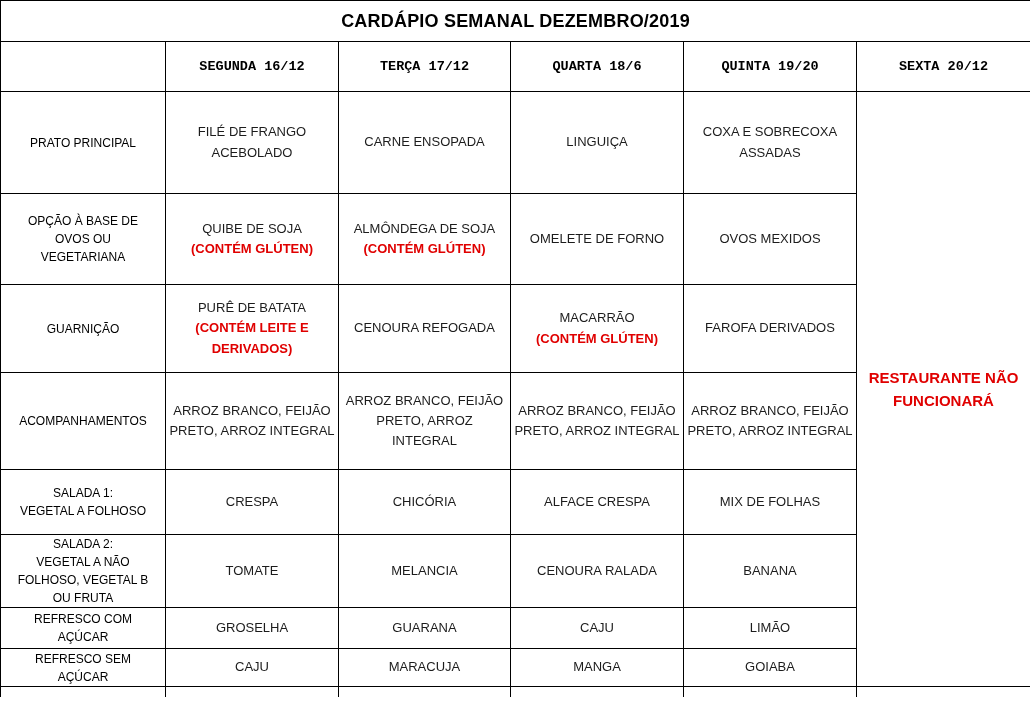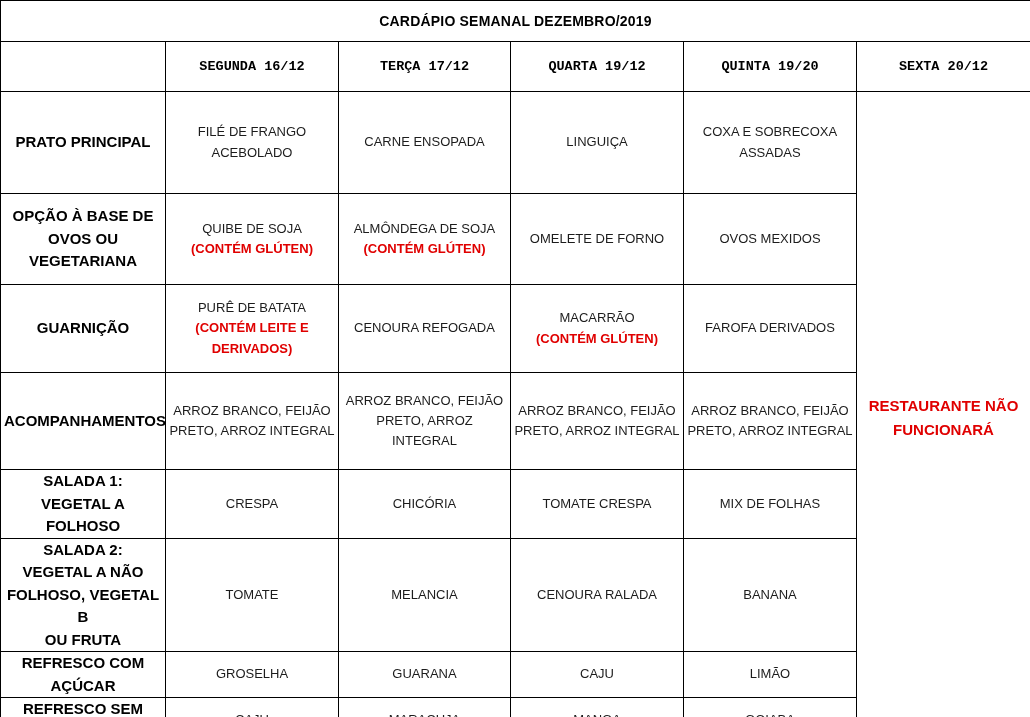--- a/index.html
+++ b/index.html
@@ -28,24 +28,24 @@
   tr.r-1 { height: 91px; }
   tr.r-2 { height: 88px; }
   tr.r-3 { height: 97px; }
   tr.r-4 { height: 65px; }
   tr.r-5 { height: 65px; }
   tr.r-6 { height: 41px; padding-left: 24px; }
   tr.r-7 { height: 38px; }
   tr.r-sliver { height: 10px; }
   tr.r-sliver td { border-bottom: none; }
 
-  .title-cell { font-weight: bold; font-size: 14px; letter-spacing: .2px; }
+  .title-cell { font-weight: bold; font-size: 18px; letter-spacing: .2px; }
   .head-cell  { font-weight: bold; font-size: 13.5px; font-family: Liberation Mono, monospace; }
   .label-cell {
-    font-weight: bold; font-size: 15px; line-height: 1.5;
+    font-weight: normal; font-size: 12px; line-height: 1.5;
     white-space: pre-line;
   }
   .data-cell  { font-size: 13px; line-height: 1.55; color: #1c1c1c; }
   .data-cell .main  { display: block; white-space: pre-line; }
   .data-cell .alert {
     display: block;
     color: var(--alert-red, #e00000);
     font-weight: bold; 
   }
   .data-cell .alert:empty { display: none; }
@@ -70,21 +70,21 @@
 
   <tbody>
         <tr class="r-title">
     <td colspan="6" class="title-cell">CARDÁPIO SEMANAL DEZEMBRO/2019</td>
   </tr>
 
   <tr class="r-head">
     <td class="head-cell"></td>
     <td class="head-cell">SEGUNDA 16/12</td>
     <td class="head-cell">TERÇA 17/12</td>
-    <td class="head-cell">QUARTA 19/12</td>
+    <td class="head-cell">QUARTA 18/6</td>
     <td class="head-cell">QUINTA 19/20</td>
     <td class="head-cell">SEXTA 20/12</td>
   </tr>
 
   <tr class="r-0">
     <td class="label-cell">PRATO PRINCIPAL</td>
     <td class="data-cell">
             <span class="main">FILÉ DE FRANGO ACEBOLADO</span>
           </td>
     <td class="data-cell">
@@ -156,21 +156,21 @@
   <tr class="r-4">
     <td class="label-cell">SALADA 1:
 VEGETAL A FOLHOSO</td>
     <td class="data-cell">
             <span class="main">CRESPA</span>
           </td>
     <td class="data-cell">
             <span class="main">CHICÓRIA</span>
           </td>
     <td class="data-cell">
-            <span class="main">TOMATE CRESPA</span>
+            <span class="main">ALFACE CRESPA</span>
           </td>
     <td class="data-cell">
             <span class="main">MIX DE FOLHAS</span>
           </td>
   </tr>
 
   <tr class="r-5">
     <td class="label-cell">SALADA 2:
 VEGETAL A NÃO
 FOLHOSO, VEGETAL B

